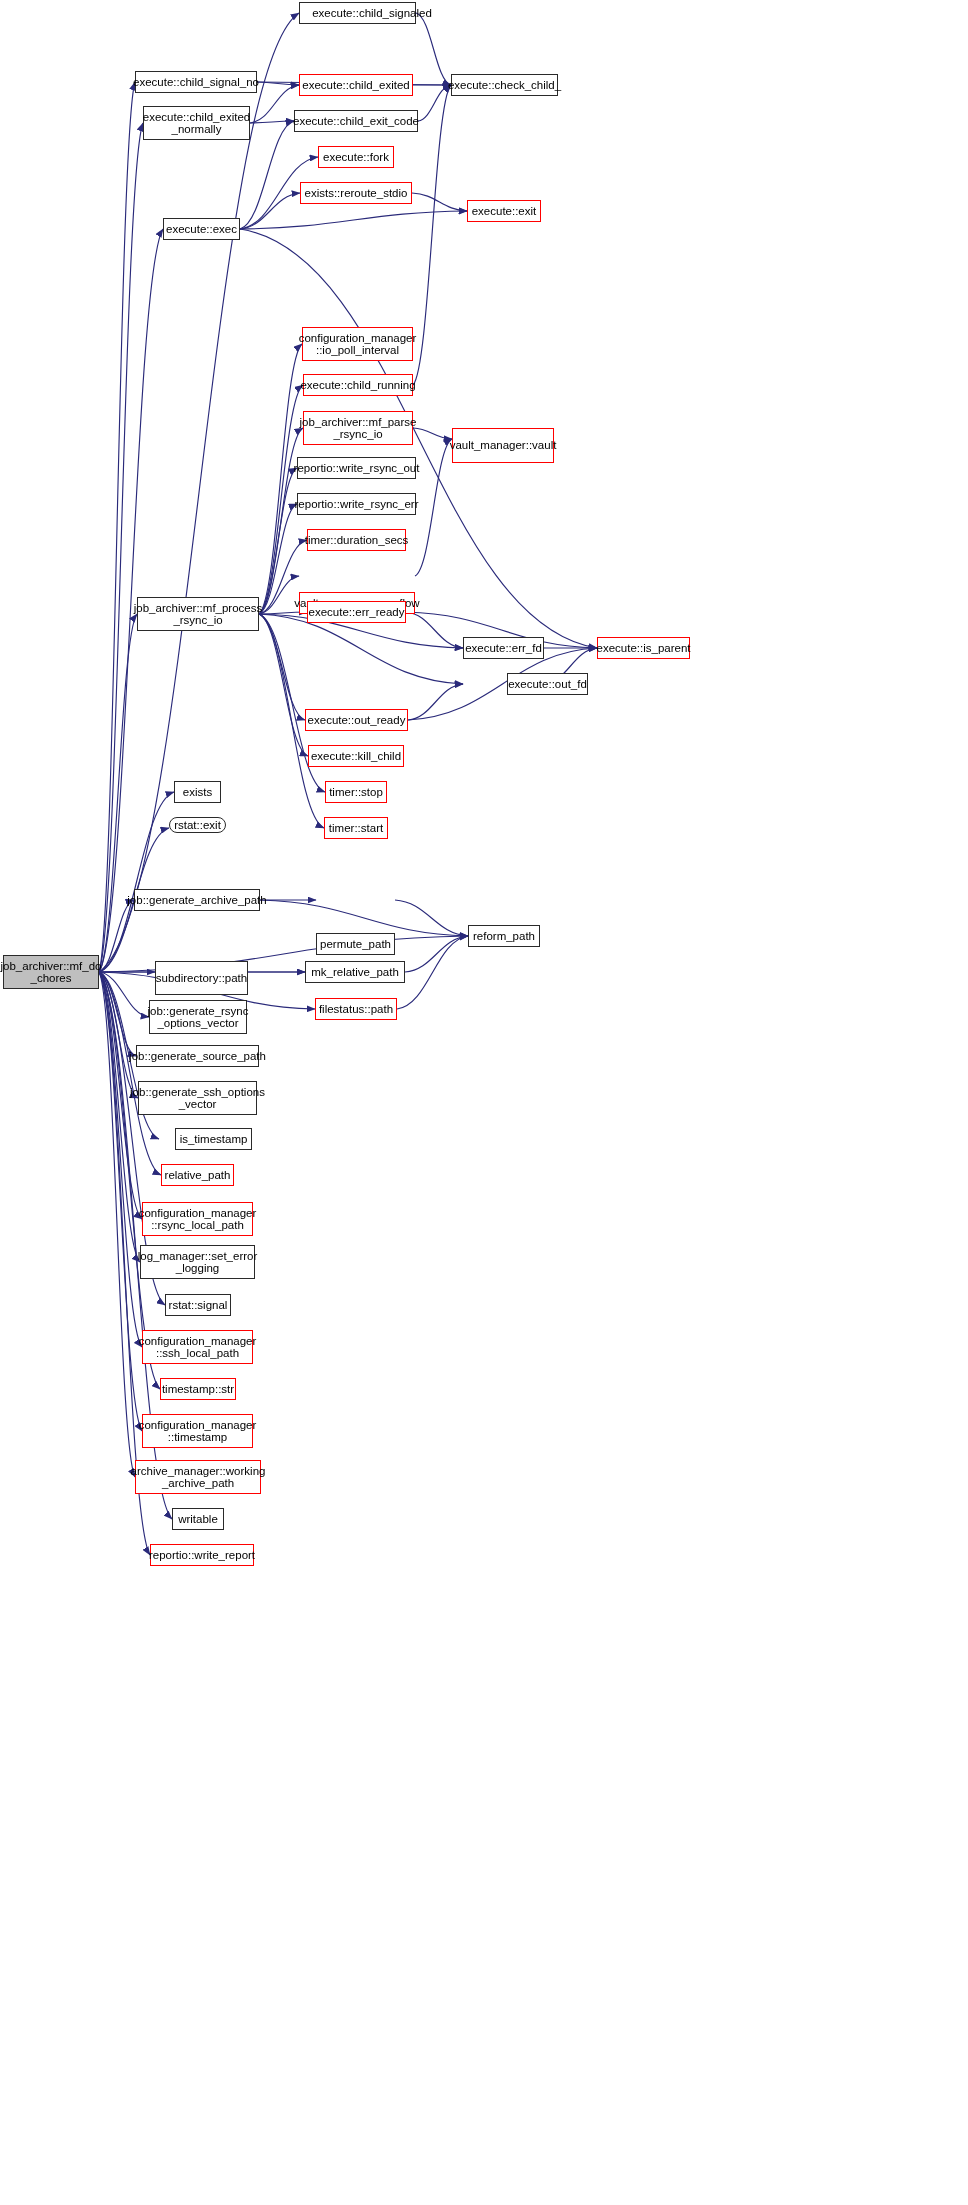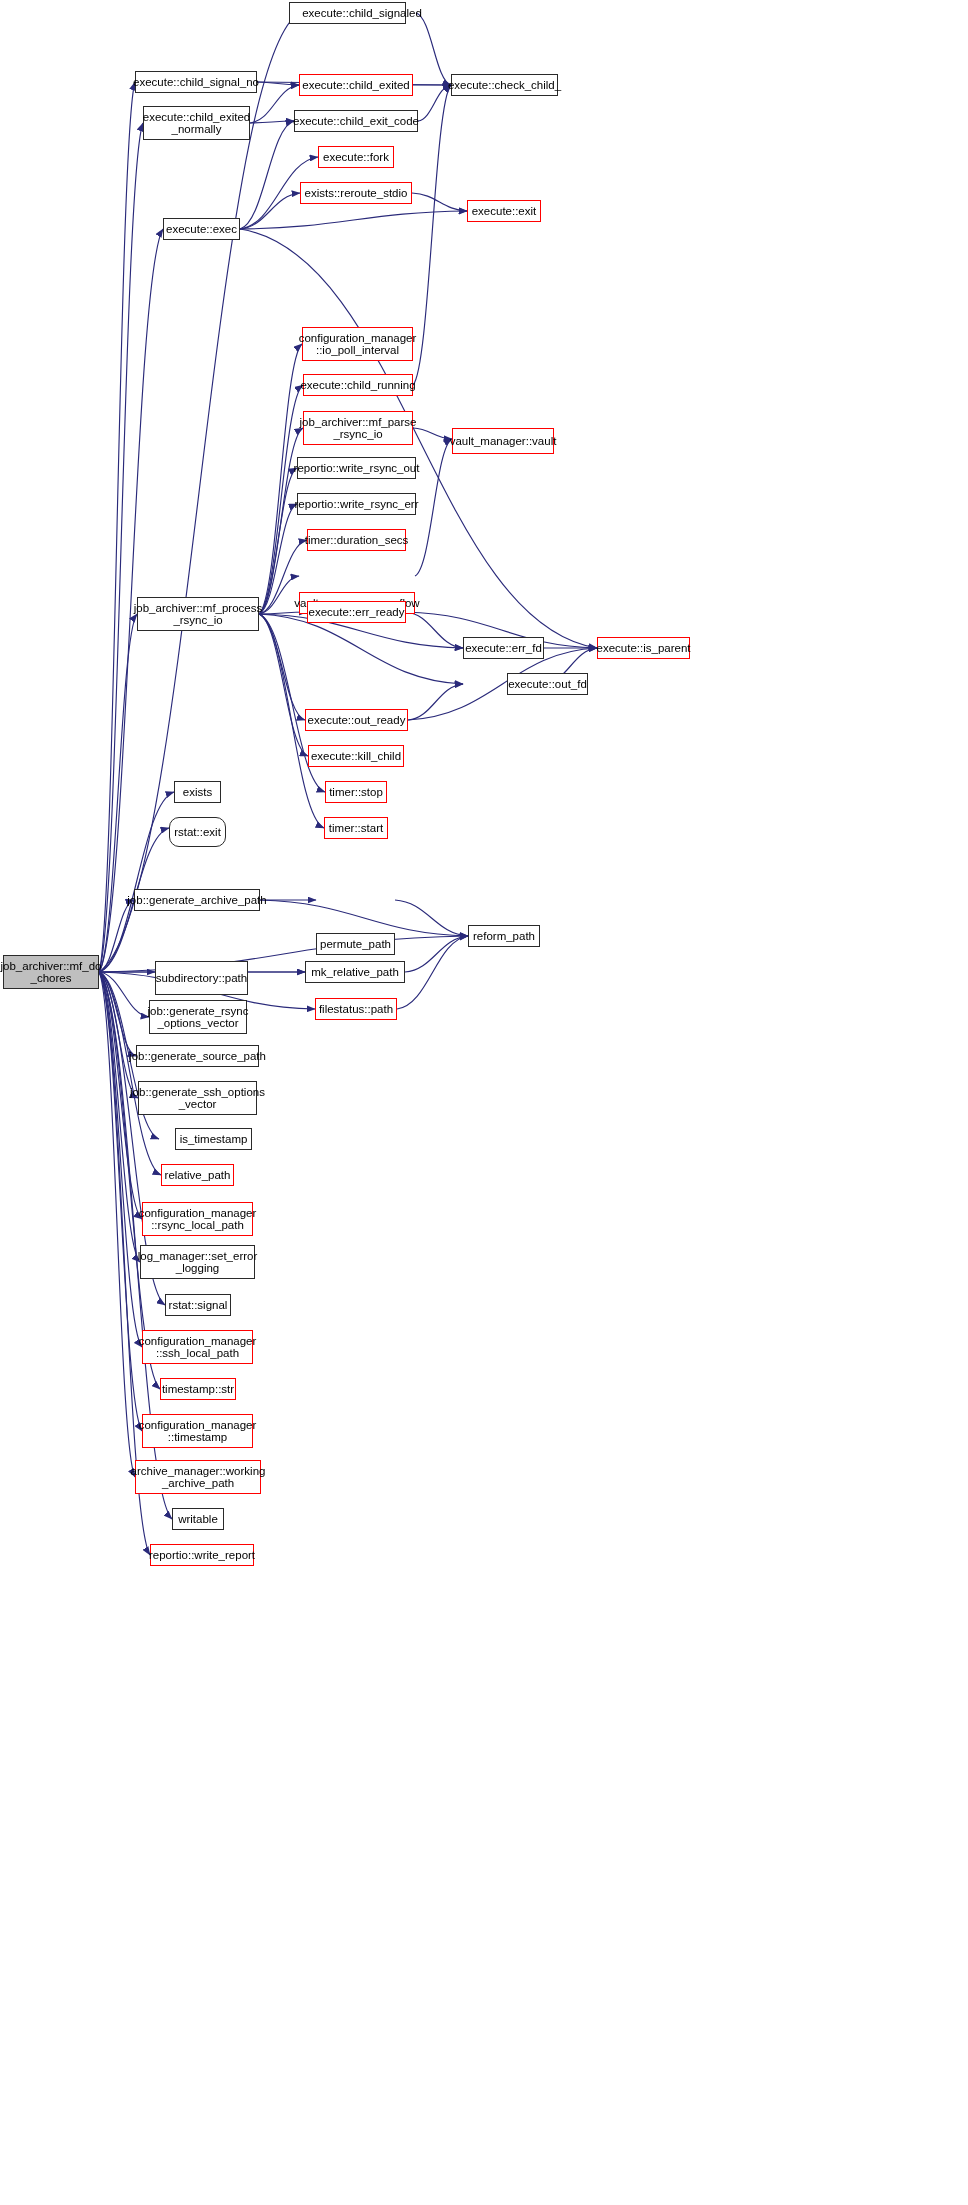--- a/index.html
+++ b/index.html
@@ -89,53 +89,53 @@
         <path d="M 99 972 C 265.05 969.84, 301.95 938.16, 468 936" marker-end="url(#arrow)"></path>
         <path d="M 260 900 C 285.2 900, 290.8 900, 316 900" marker-end="url(#arrow)"></path>
         <path d="M 260 900 C 353.6 902.16, 374.4 933.84, 468 936" marker-end="url(#arrow)"></path>
         <path d="M 395 900 C 427.85 902.16, 435.15 933.84, 468 936" marker-end="url(#arrow)"></path>
         <path d="M 405 972 C 433.35 969.84, 439.65 938.16, 468 936" marker-end="url(#arrow)"></path>
         <path d="M 397 1009 C 428.95 1004.62, 436.05 940.38, 468 936" marker-end="url(#arrow)"></path>
         <path d="M 248 972 C 273.65 972, 279.35 972, 305 972" marker-end="url(#arrow)"></path>
       </g>
   </svg>
   <div id="node-layer">
-      <div class="node black" style="left: 289px; top: 2px; width: 117px; height: 22px; padding-left: 31px;">execute::child_signaled</div>
+      <div class="node black" style="left: 299px; top: 2px; width: 117px; height: 22px; padding-left: 31px;">execute::child_signaled</div>
       <div class="node black" style="left: 135px; top: 71px; width: 122px; height: 22px;">execute::child_signal_no</div>
       <div class="node red" style="left: 299px; top: 74px; width: 114px; height: 22px;">execute::child_exited</div>
       <div class="node black" style="left: 451px; top: 74px; width: 107px; height: 22px;">execute::check_child_</div>
       <div class="node black" style="left: 143px; top: 106px; width: 107px; height: 34px;">execute::child_exited
 _normally</div>
       <div class="node black" style="left: 294px; top: 110px; width: 124px; height: 22px;">execute::child_exit_code</div>
       <div class="node red" style="left: 318px; top: 146px; width: 76px; height: 22px;">execute::fork</div>
       <div class="node red" style="left: 300px; top: 182px; width: 112px; height: 22px;">exists::reroute_stdio</div>
       <div class="node red" style="left: 467px; top: 200px; width: 74px; height: 22px;">execute::exit</div>
       <div class="node black" style="left: 163px; top: 218px; width: 77px; height: 22px;">execute::exec</div>
       <div class="node red" style="left: 302px; top: 327px; width: 111px; height: 34px;">configuration_manager
 ::io_poll_interval</div>
       <div class="node red" style="left: 303px; top: 374px; width: 110px; height: 22px;">execute::child_running</div>
       <div class="node red" style="left: 303px; top: 411px; width: 110px; height: 34px;">job_archiver::mf_parse
 _rsync_io</div>
-      <div class="node red" style="left: 452px; top: 428px; width: 102px; height: 26px;">vault_manager::vault</div>
+      <div class="node red" style="left: 452px; top: 428px; width: 102px; height: 35px;">vault_manager::vault</div>
       <div class="node black" style="left: 297px; top: 457px; width: 119px; height: 22px;">reportio::write_rsync_out</div>
       <div class="node black" style="left: 297px; top: 493px; width: 119px; height: 22px;">reportio::write_rsync_err</div>
       <div class="node red" style="left: 307px; top: 529px; width: 99px; height: 22px;">timer::duration_secs</div>
       <div class="node red" style="left: 299px; top: 592px; width: 116px; height: 22px;">vault_manager::overflow</div>
       <div class="node red" style="left: 307px; top: 601px; width: 99px; height: 22px;">execute::err_ready</div>
       <div class="node black" style="left: 137px; top: 597px; width: 122px; height: 34px;">job_archiver::mf_process
 _rsync_io</div>
       <div class="node black" style="left: 463px; top: 637px; width: 81px; height: 22px;">execute::err_fd</div>
       <div class="node red" style="left: 597px; top: 637px; width: 93px; height: 22px;">execute::is_parent</div>
       <div class="node black" style="left: 463px; top: 673px; width: 81px; height: 22px; margin-left: 44px;">execute::out_fd</div>
       <div class="node red" style="left: 305px; top: 709px; width: 103px; height: 22px;">execute::out_ready</div>
       <div class="node red" style="left: 308px; top: 745px; width: 96px; height: 22px;">execute::kill_child</div>
       <div class="node red" style="left: 325px; top: 781px; width: 62px; height: 22px;">timer::stop</div>
       <div class="node black" style="left: 174px; top: 781px; width: 47px; height: 22px;">exists</div>
       <div class="node red" style="left: 324px; top: 817px; width: 64px; height: 22px;">timer::start</div>
-      <div class="node black" style="left: 169px; top: 817px; width: 57px; height: 30px; border-radius: 10px;">rstat::exit</div>
+      <div class="node black" style="left: 169px; top: 817px; width: 57px; height: 16px; border-radius: 10px;">rstat::exit</div>
       <div class="node black" style="left: 134px; top: 889px; width: 126px; height: 22px;">job::generate_archive_path</div>
       <div class="node black" style="left: 316px; top: 889px; width: 79px; height: 22px; margin-top: 44px;">permute_path</div>
       <div class="node black" style="left: 468px; top: 925px; width: 72px; height: 22px;">reform_path</div>
       <div class="node black" style="left: 305px; top: 961px; width: 100px; height: 22px;">mk_relative_path</div>
       <div class="node black" style="left: 155px; top: 961px; width: 93px; height: 34px;">subdirectory::path</div>
       <div class="node root" style="left: 3px; top: 955px; width: 96px; height: 34px;">job_archiver::mf_do
 _chores</div>
       <div class="node red" style="left: 315px; top: 998px; width: 82px; height: 22px;">filestatus::path</div>
       <div class="node black" style="left: 149px; top: 1000px; width: 98px; height: 34px;">job::generate_rsync
 _options_vector</div>

